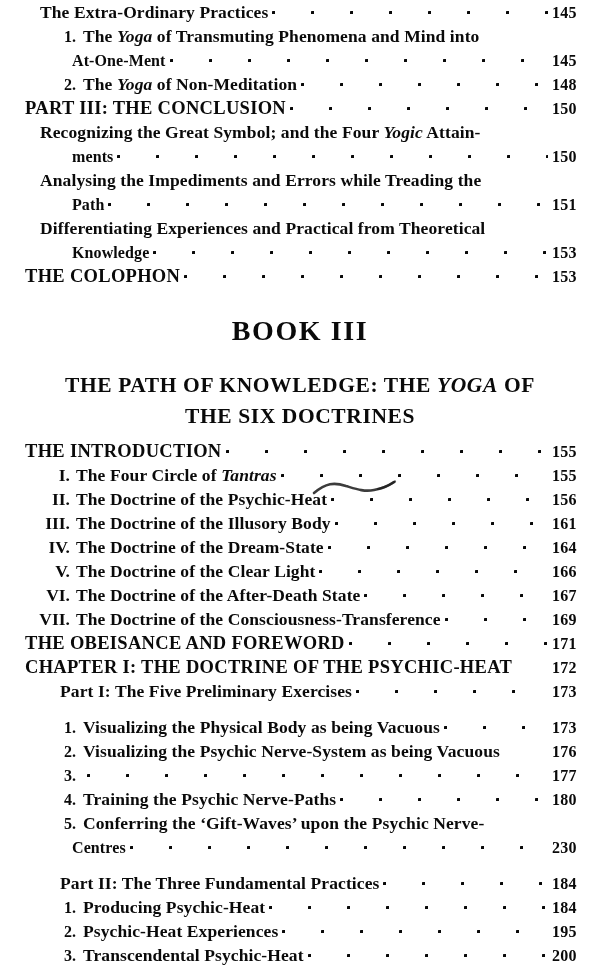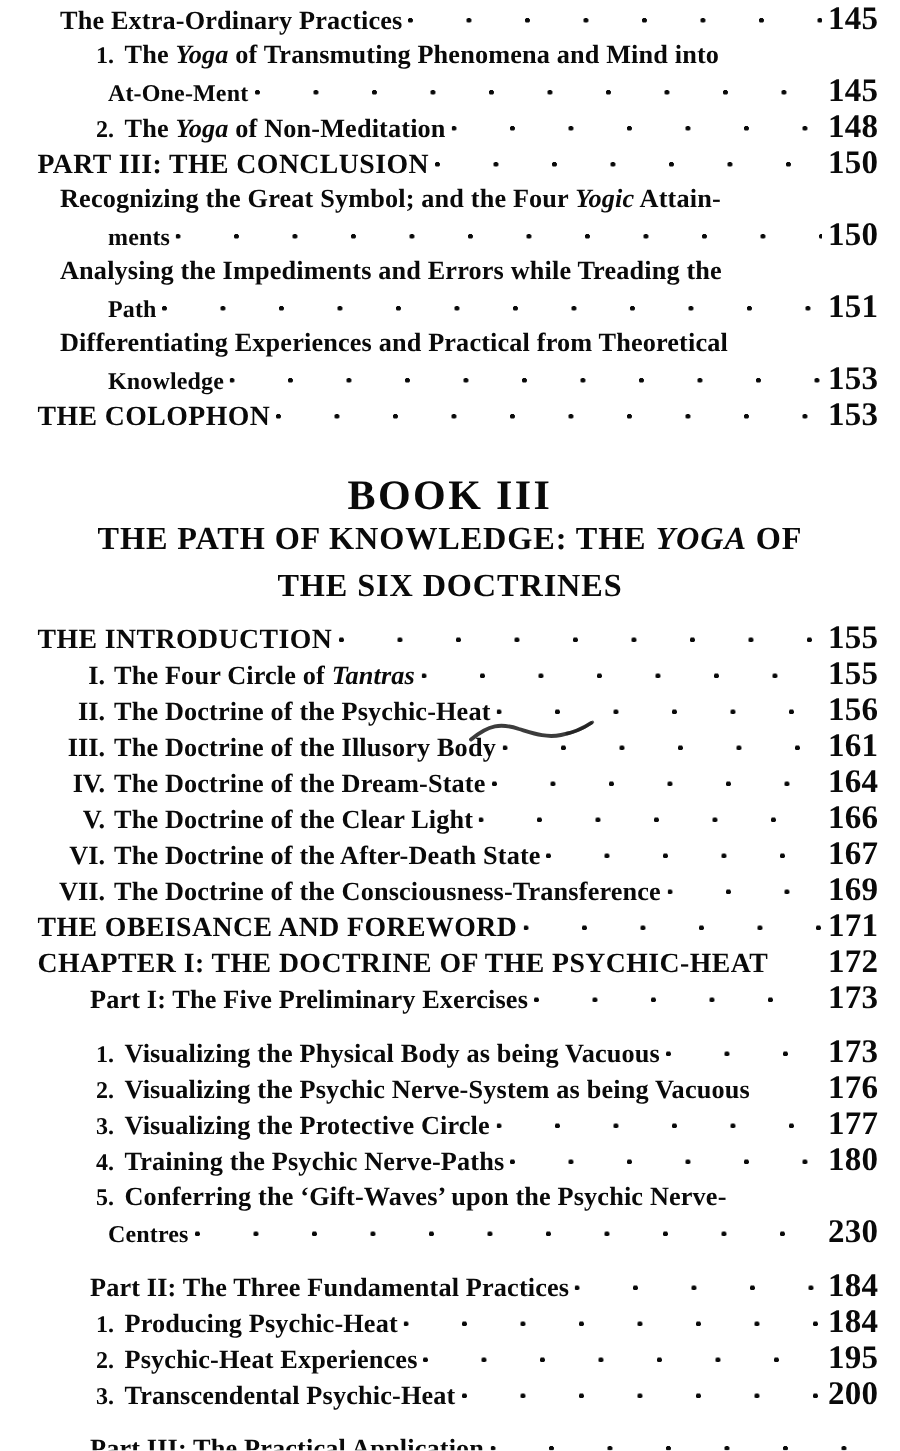--- a/index.html
+++ b/index.html
@@ -62,21 +62,21 @@
     background-repeat: repeat-x;
   }
   
   .leader.blank::after { display: none; }
 
   .pg {
     flex: 0 0 auto;
     width: 48px;
     text-align: left;
     font-weight: bold;
-    font-size: 22px;
+    font-size: 16px;
     font-variant-numeric: oldstyle-nums;
     letter-spacing: 0.2px;
   }
 
   
   .ind-0  { padding-left: 25px; }   
   .ind-1  { padding-left: 40px; }   
   .ind-rn { padding-left: 30px; }   
   .ind-2  { padding-left: 56px; }   
   .ind-3  { padding-left: 72px; }   
@@ -114,21 +114,21 @@
     margin-top: 30px;
     line-height: 26px;
   }
 
   .book-sub {
     text-align: center;
     font-weight: bold;
     font-size: 21.5px;
     letter-spacing: 0.6px;
     line-height: 31px;
-    margin-top: 0;
+    margin-top: 26px;
     padding: 0 20px;
   }
   .book-sub i { font-style: italic; }
 
   .caps {
     font-size: 18.5px;
     letter-spacing: 0.3px;
   }
 
   .spacer-sm { height: 12px; }
@@ -294,21 +294,20 @@
         <span class="pg">173</span>
       </div>
       <div class="toc-line ind-2">
         <span class="num">2.</span>
         <span class="lbl">Visualizing the Psychic Nerve-System as being Vacuous</span>
         <span class="leader blank"></span>
         <span class="pg">176</span>
       </div>
       <div class="toc-line ind-2">
         <span class="num">3.</span>
-        <span class="lbl">Visualizing the Protective Circle</span>
         <span class="leader"></span>
         <span class="pg">177</span>
       </div>
       <div class="toc-line ind-2">
         <span class="num">4.</span>
         <span class="lbl">Training the Psychic Nerve-Paths</span>
         <span class="leader"></span>
         <span class="pg">180</span>
       </div>
       <div class="toc-line ind-2">

